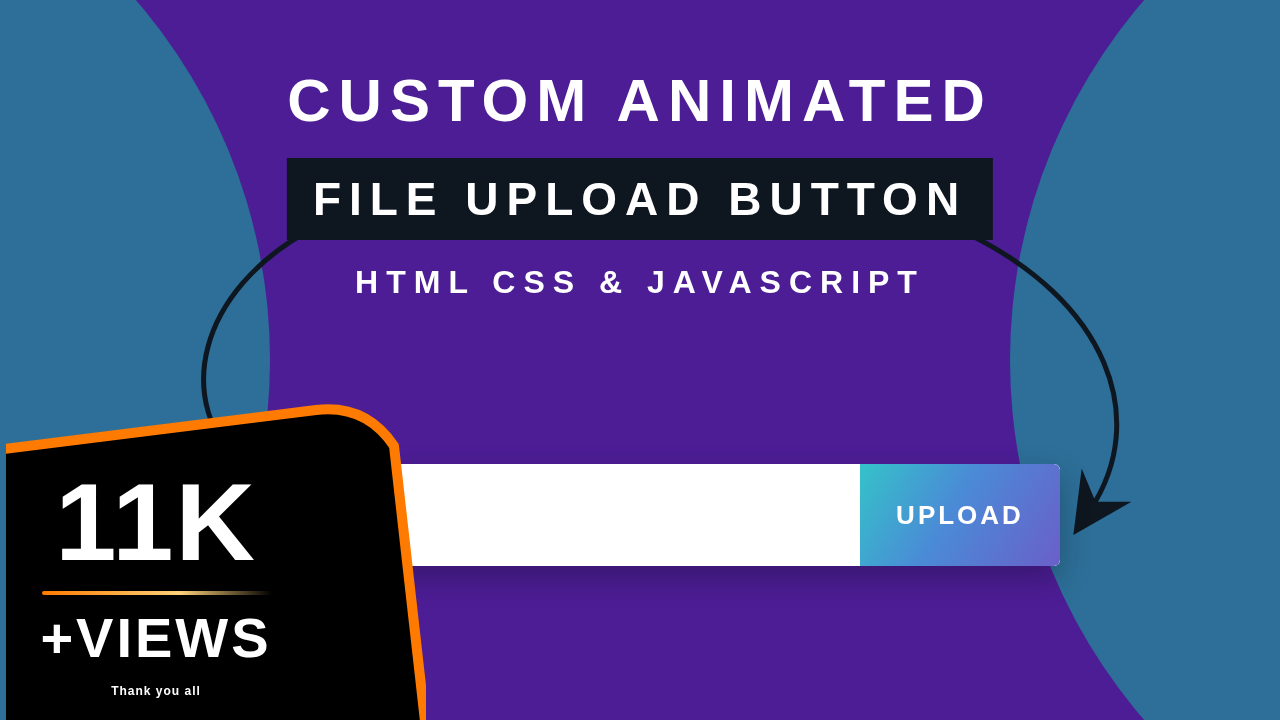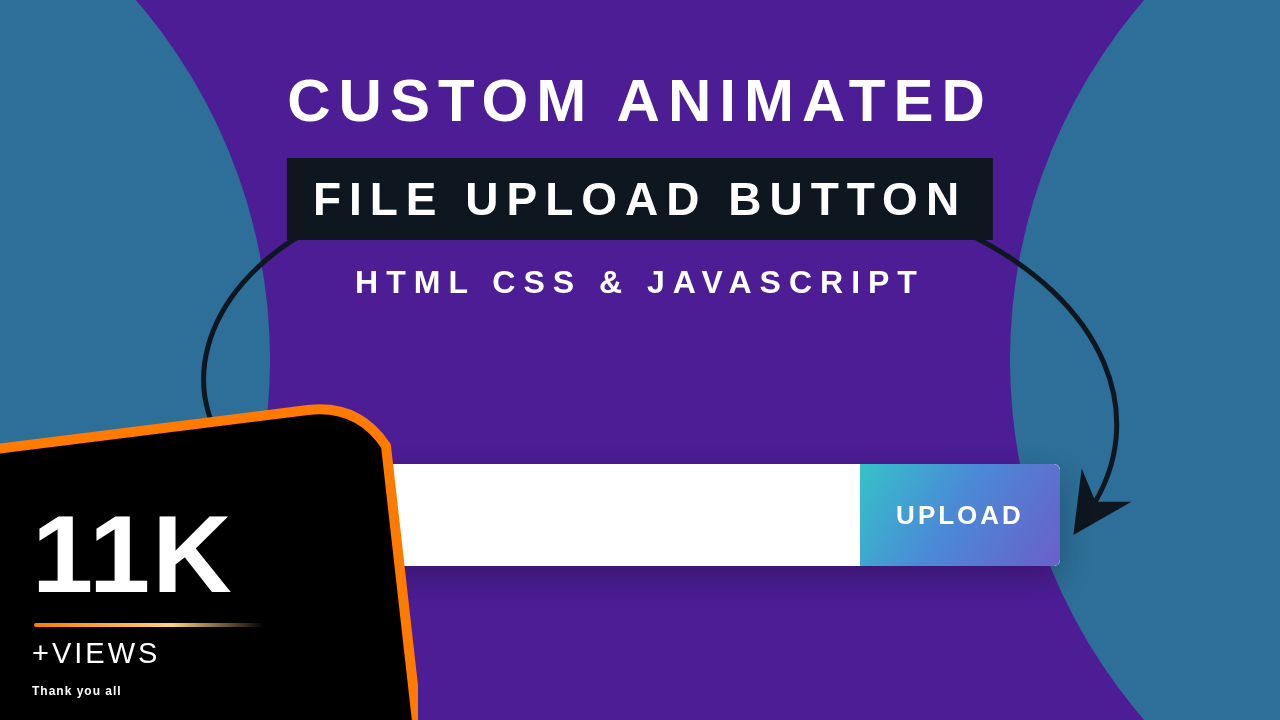--- a/index.html
+++ b/index.html
@@ -95,24 +95,25 @@
     display: flex;
     align-items: center;
     justify-content: center;
     border-top-right-radius: 6px;
     border-bottom-right-radius: 6px;
   }
 
   
   .badge {
     position: absolute;
-    left: 8px;
+    left: 16px;
     bottom: 0;
     width: 400px;
     height: 340px;
+    text-align: center;
   }
   .badge-shape {
     position: absolute;
     left: -10px;
     bottom: -10px;
   }
   .badge-content {
     position: absolute;
     left: 24px;
     bottom: 22px;
@@ -125,22 +126,22 @@
     line-height: 1;
   }
   .badge-line {
     width: 230px;
     height: 4px;
     background: linear-gradient(90deg, #ff7a00, #ffd27a 60%, rgba(255,210,122,0));
     margin: 14px 0 10px 2px;
     border-radius: 2px;
   }
   .badge-views {
-    font-size: 29px;
-    font-weight: 400;
+    font-size: 56px;
+    font-weight: 700;
     letter-spacing: 3px;
   }
   .badge-thanks {
     margin-top: 14px;
     font-size: 12px;
     font-weight: 600;
     letter-spacing: 1px;
   }
 </style>
 </head>

